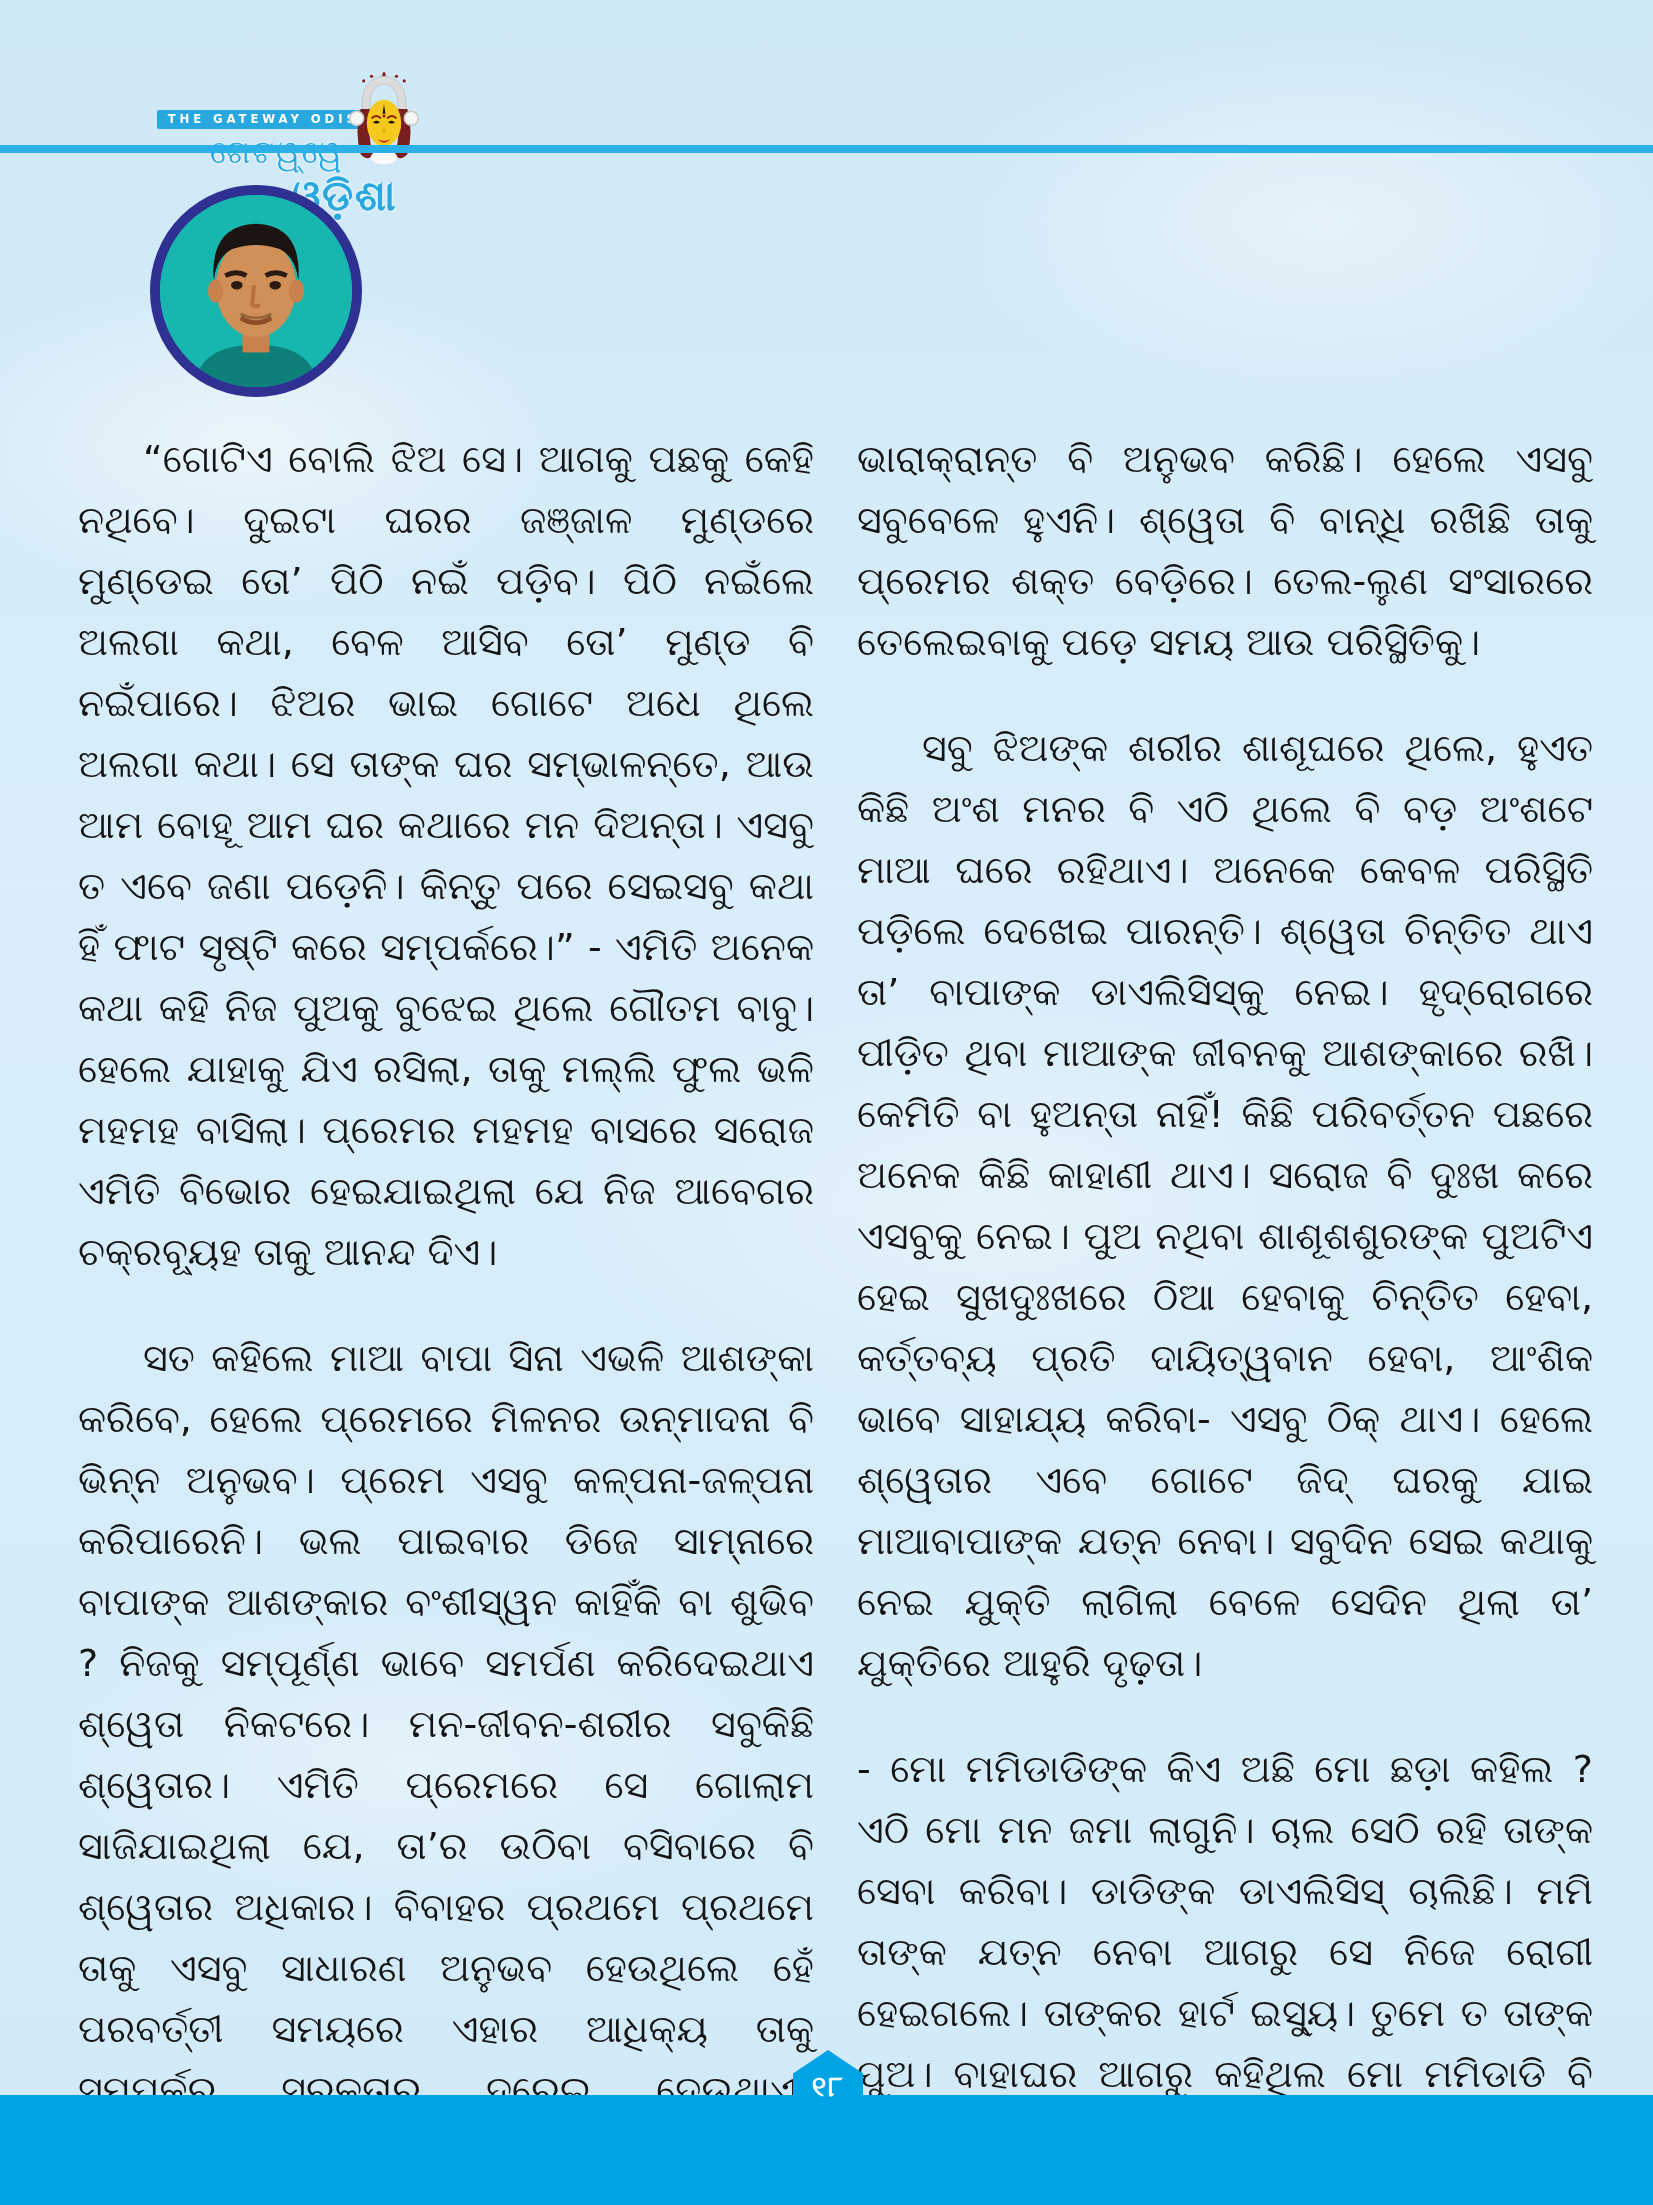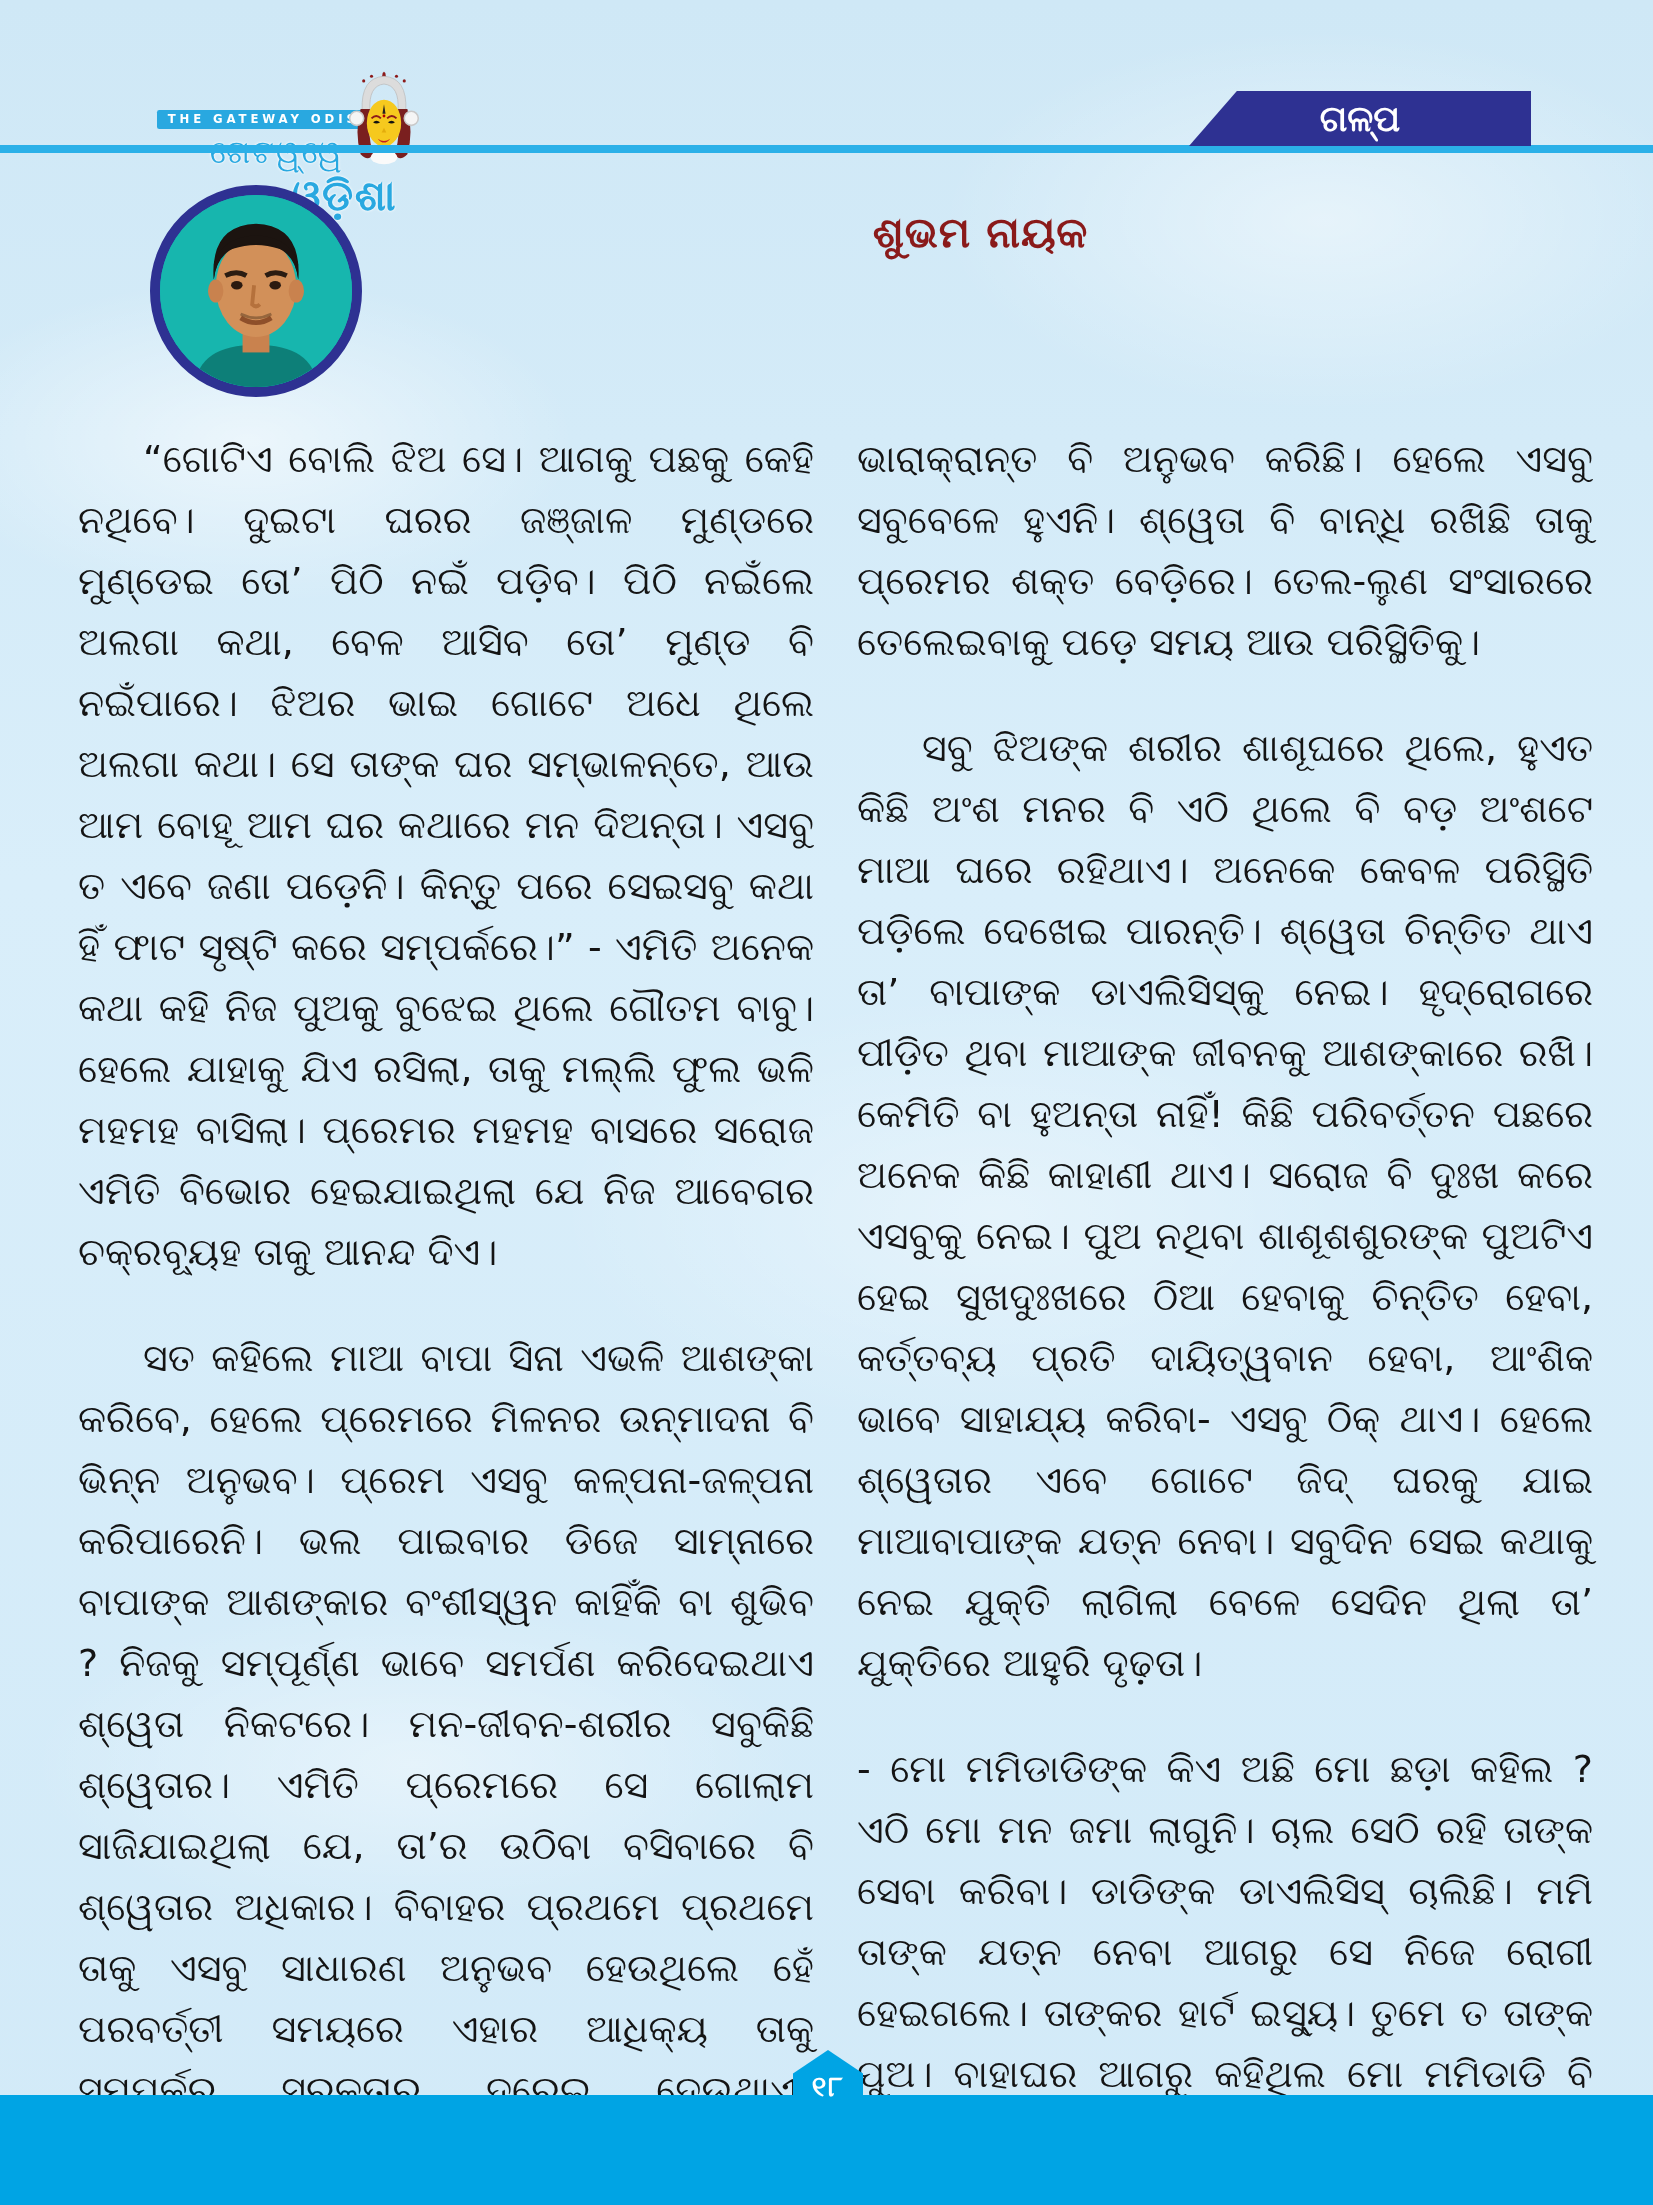--- a/index.html
+++ b/index.html
@@ -121,26 +121,22 @@
       <path d="M55 67 Q60 63 64 67 Q60 70 55 67 Z" fill="#111111"></path>
       <circle cx="50" cy="59" r="1.8" fill="#b30000"></circle>
       <path d="M47 80 L53 80 L50 74 Z" fill="#d79b00" opacity=".6"></path>
       <path d="M42 88 Q50 94 58 88 Q50 98 42 88 Z" fill="#c81e1e"></path>
       <ellipse cx="50" cy="112" rx="17" ry="9" fill="#fafafa"></ellipse>
     </svg>
   </div>
 
   <div class="header-rule"></div>
 
-  <div class="section-tab">
-    <span>ଗଳ୍ପ</span>
-  </div>
 
   <div class="title-wrap">
-    <div class="article-author">ଶୁଭମ ନାୟକ</div>
   </div>
 
   <div class="photo">
     <svg viewBox="0 0 100 100" xmlns="http://www.w3.org/2000/svg">
       <rect x="0" y="0" width="100" height="100" fill="#17b6ae"></rect>
       <path d="M18 100 Q20 78 50 78 Q80 78 82 100 Z" fill="#0d7f78"></path>
       <rect x="43" y="66" width="14" height="16" fill="#c9824e"></rect>
       <ellipse cx="50" cy="48" rx="21" ry="26" fill="#d29059"></ellipse>
       <ellipse cx="29" cy="50" rx="4" ry="6" fill="#c9824e"></ellipse>
       <ellipse cx="71" cy="50" rx="4" ry="6" fill="#c9824e"></ellipse>

